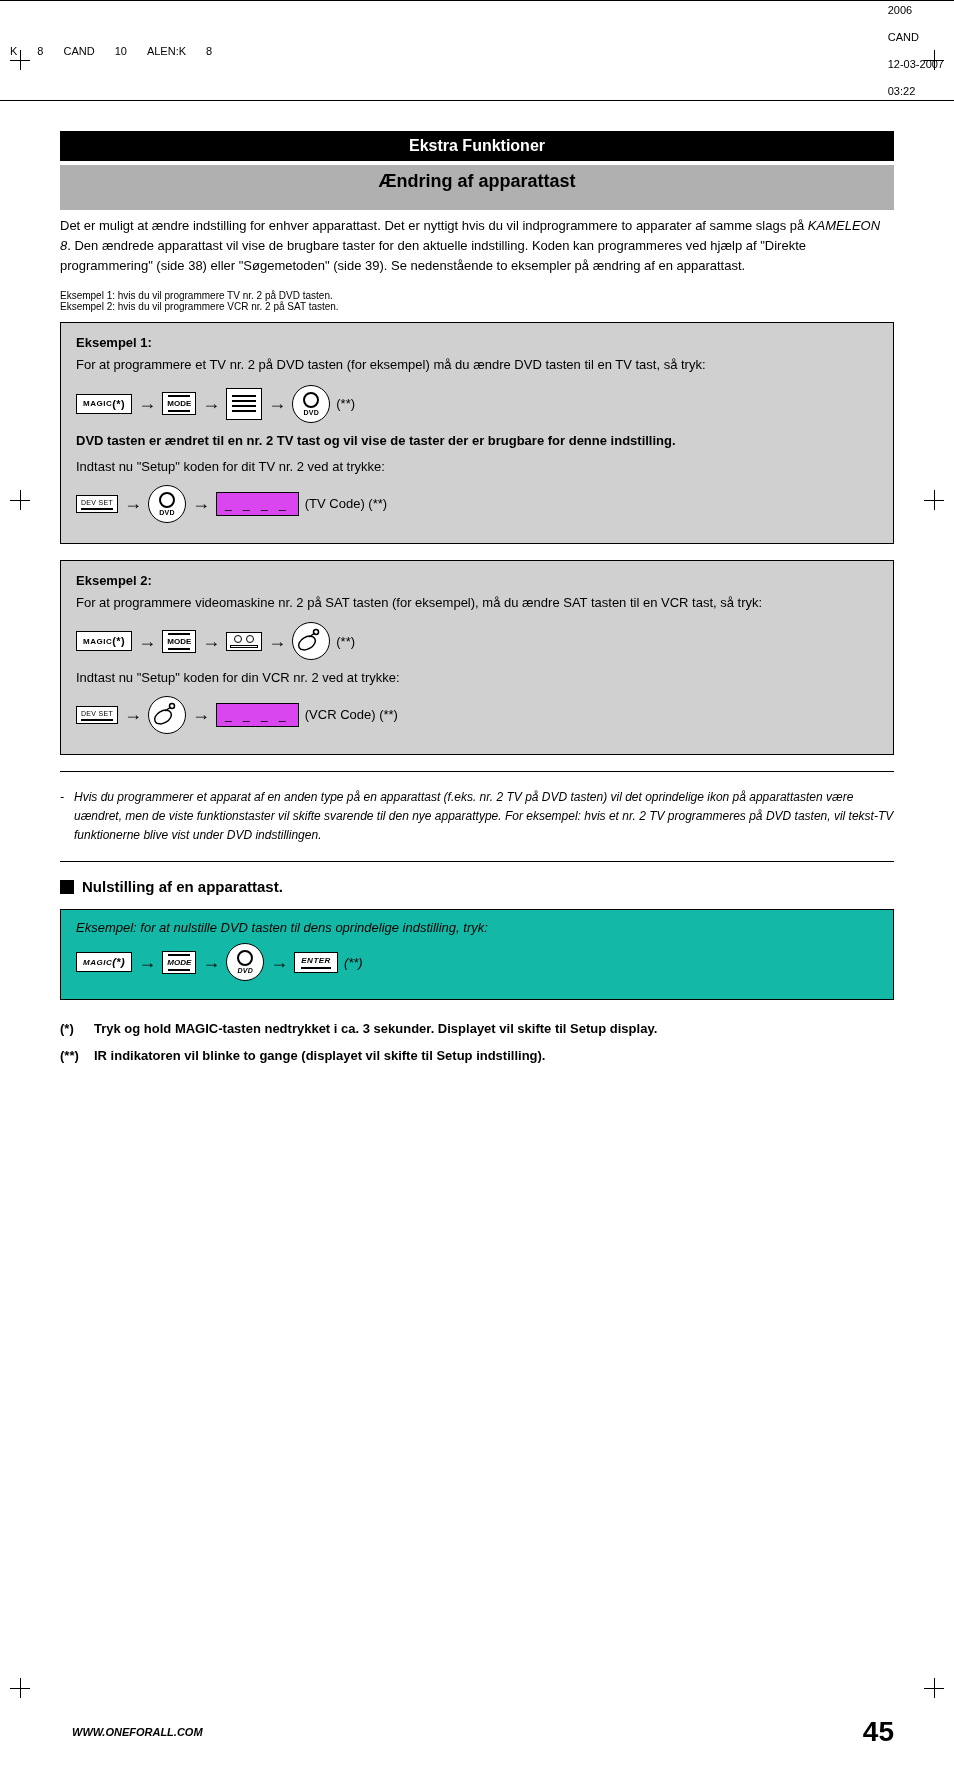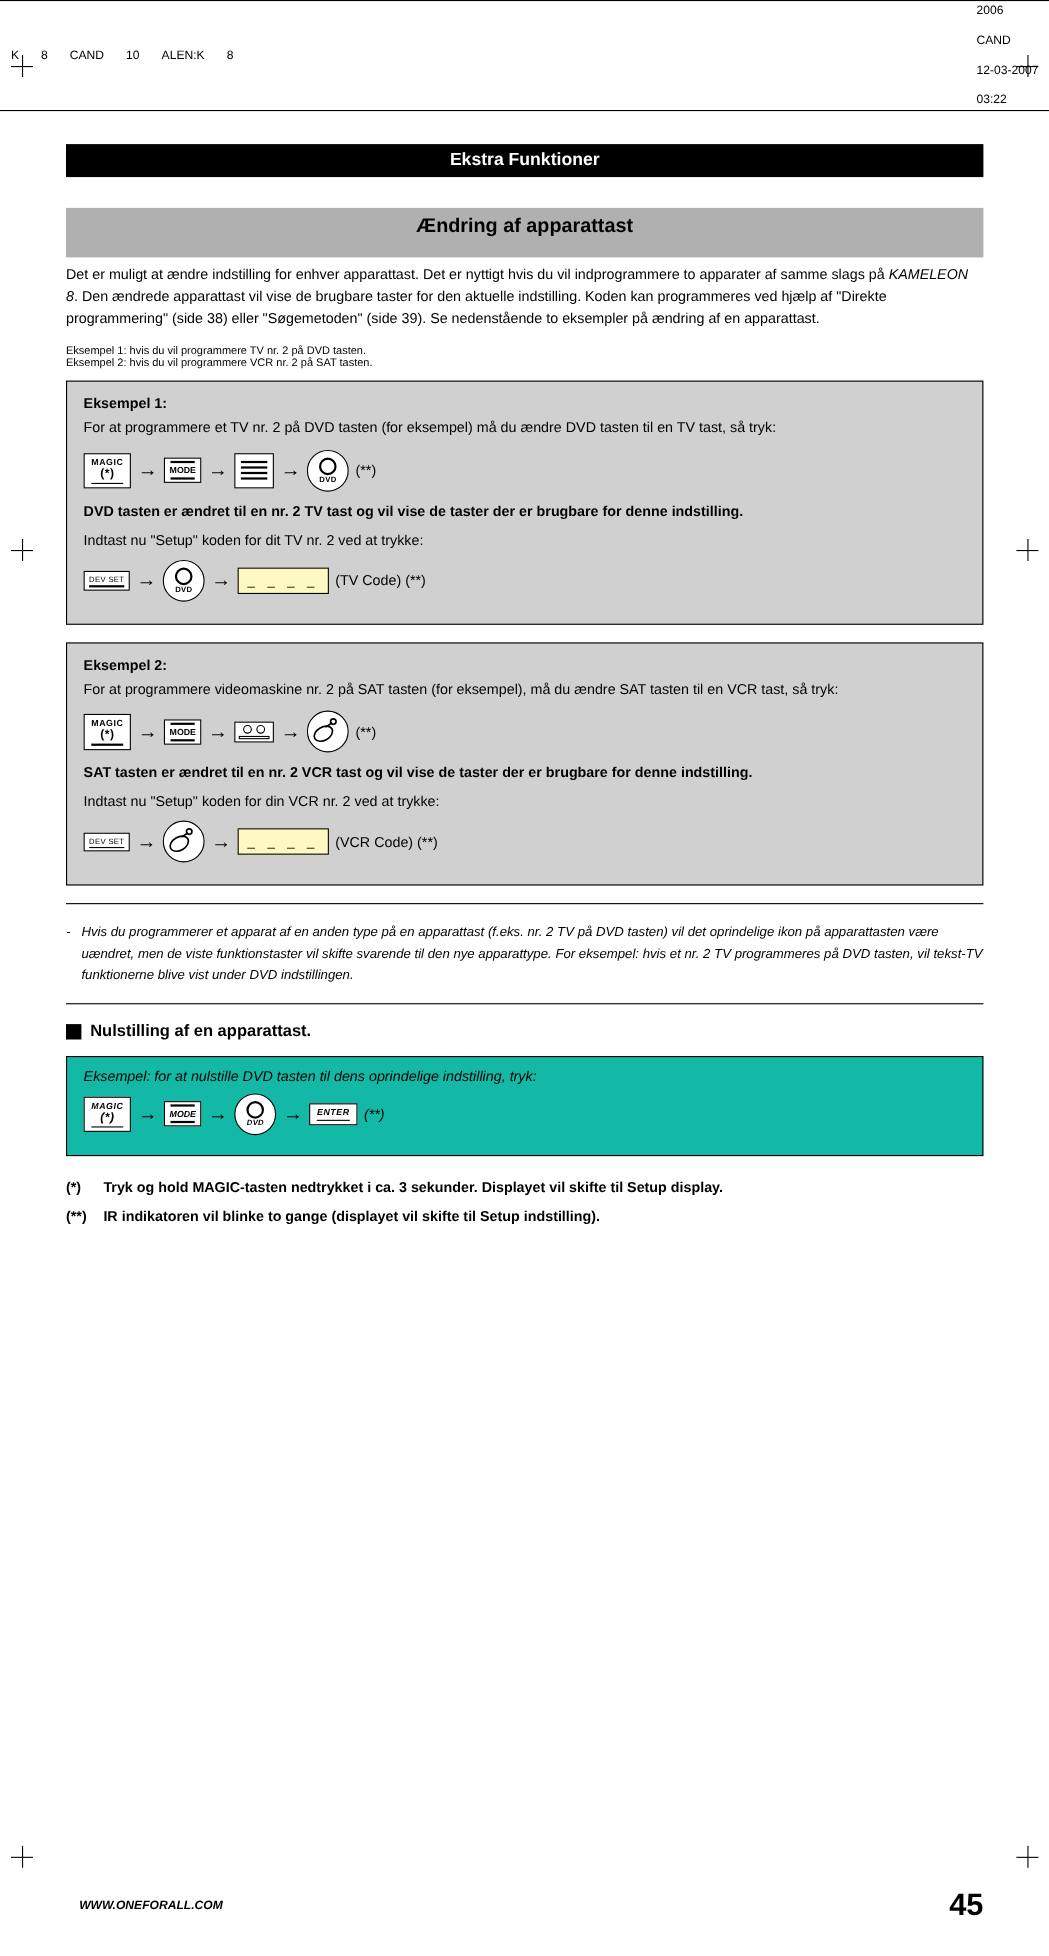--- a/index.html
+++ b/index.html
@@ -54,21 +54,21 @@
     }
 
     
     .section-title {
       background: #000;
       color: #fff;
       text-align: center;
       padding: 6px 10px;
       font-size: 16px;
       font-weight: bold;
-      margin-bottom: 28px;
+      margin-bottom: 4px;
     }
 
     
     .sub-heading {
       background: #b0b0b0;
       text-align: center;
       padding: 6px 10px;
       margin-bottom: 6px;
     }
     .sub-heading h2 {
@@ -130,21 +130,20 @@
 
     
     .btn-magic {
       border: 1px solid #000;
       background: #fff;
       padding: 3px 6px;
       font-size: 9px;
       font-weight: bold;
       letter-spacing: 0.5px;
       display: inline-flex;
-      flex-direction: column;
       align-items: center;
       min-width: 36px;
     }
     .btn-magic .magic-label { font-size: 8px; text-transform: uppercase; }
     .btn-magic .star { font-size: 11px; }
 
     .btn-mode {
       border: 1px solid #000;
       background: #fff;
       padding: 2px 4px;
@@ -258,21 +257,21 @@
       font-size: 8px;
       min-width: 34px;
       text-align: center;
     }
     .devset-label { font-size: 7px; text-transform: uppercase; letter-spacing: 0.3px; }
     .devset-bar { width: 100%; height: 1.5px; background: #000; margin-top: 1px; }
 
     
     .code-box {
       border: 1px solid #000;
-      background: #fef9c3;
+      background: #d946ef;
       padding: 4px 8px;
       font-size: 12px;
       letter-spacing: 4px;
       min-width: 60px;
       text-align: center;
     }
 
     
     .hr-line {
       border: none;
@@ -556,21 +555,20 @@
           <svg width="28" height="28" viewBox="0 0 28 28">
             <ellipse cx="10" cy="16" rx="9" ry="6" fill="none" stroke="#000" stroke-width="1.5" transform="rotate(-30 10 16)"></ellipse>
             <line x1="12" y1="10" x2="18" y2="6" stroke="#000" stroke-width="1.5"></line>
             <circle cx="19" cy="5" r="2.5" fill="none" stroke="#000" stroke-width="1.5"></circle>
           </svg>
         </div>
       </div>
       <span class="double-star">(**)</span>
     </div>
 
-    <div class="ex-bold">SAT tasten er ændret til en nr. 2 VCR tast og vil vise de taster der er brugbare for denne indstilling.</div>
     <div class="ex-normal">Indtast nu "Setup" koden for din VCR nr. 2 ved at trykke:</div>
 
     <div class="btn-seq">
       <div class="btn-devset">
         <span class="devset-label">DEV SET</span>
         <div class="devset-bar"></div>
       </div>
       <span class="arrow">→</span>
 
       <div class="btn-vcr">

